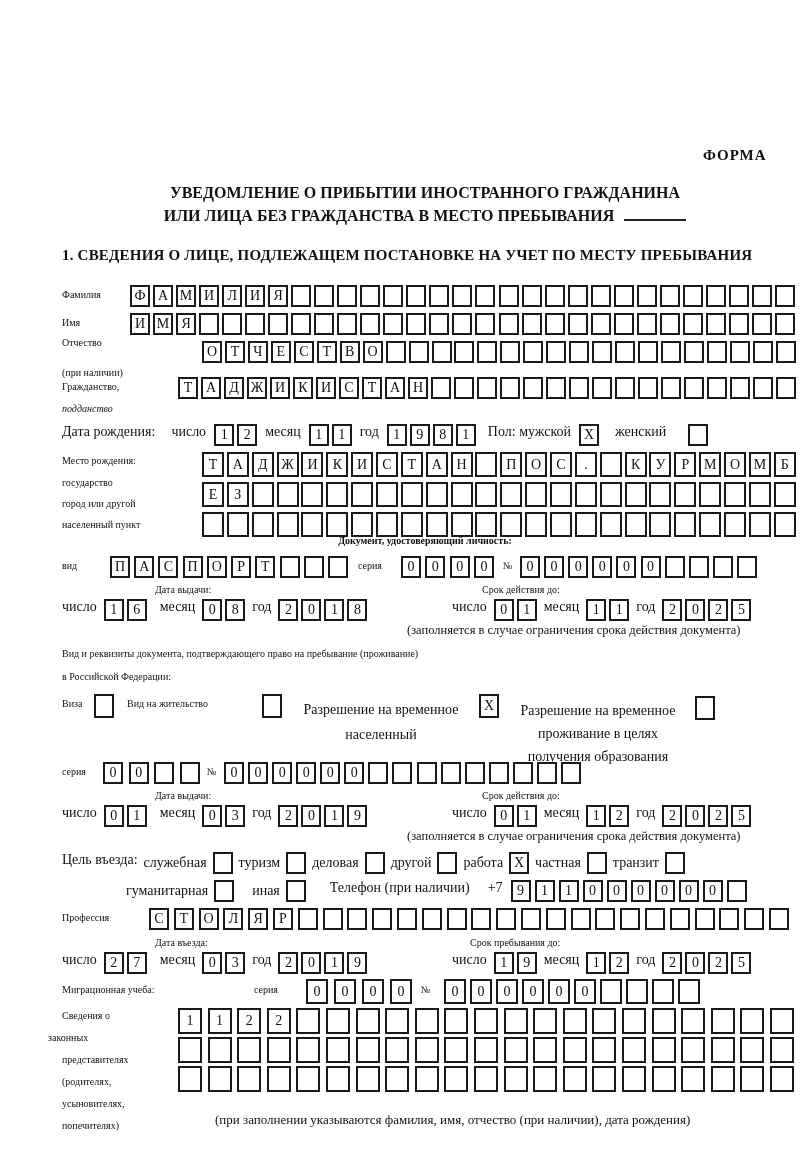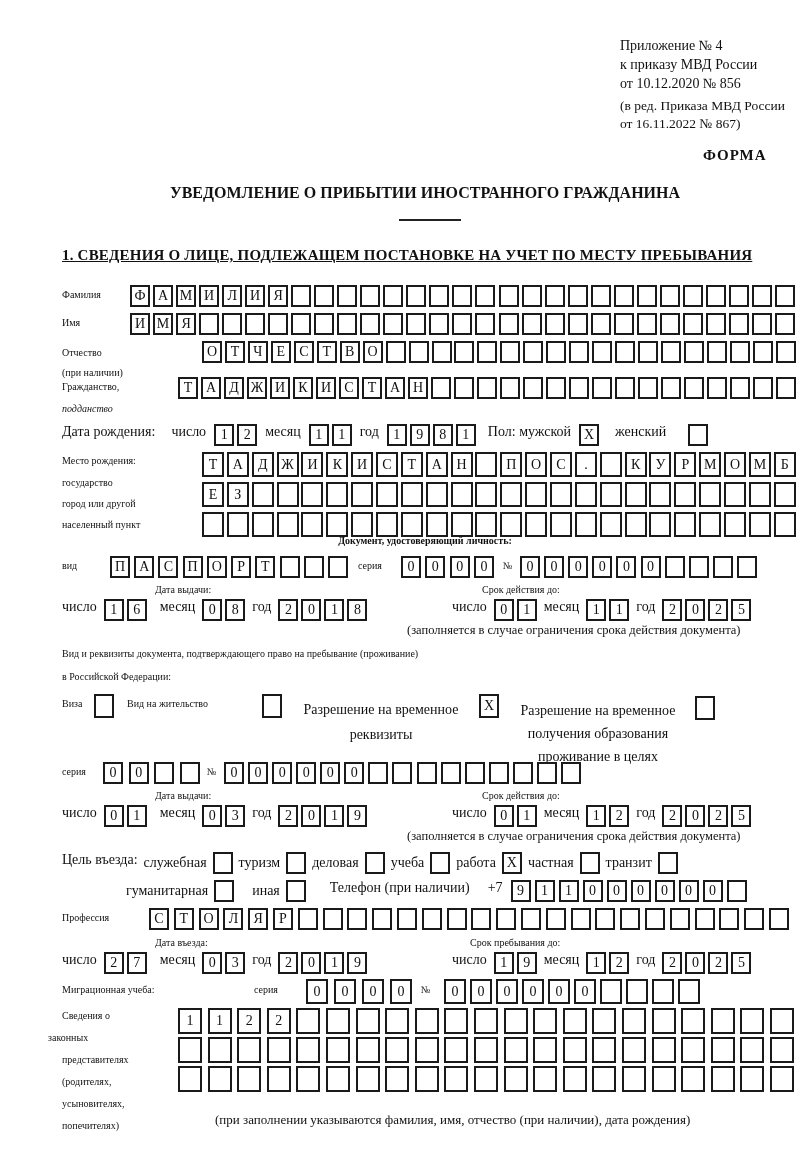--- a/index.html
+++ b/index.html
@@ -26,37 +26,29 @@
   .opt{display:flex;align-items:center;gap:6px;}
   .title-blank{display:inline-block;width:62px;height:14px;border-bottom:2px solid #222;margin-left:10px;}
   .hdrline{font-size:14px;line-height:19px;white-space:nowrap;}
   .hdrline2{font-size:13.5px;line-height:18px;white-space:nowrap;}
 </style>
 </head>
 <body>
 
 <div class="page">
 
-  <div style="position:absolute;left:620px;top:36px;">
-    <div class="hdrline">Приложение № 4</div>
-    <div class="hdrline">к приказу МВД России</div>
-    <div class="hdrline">от 10.12.2020 № 856</div>
-    <div style="height:4px"></div>
-    <div class="hdrline2">(в ред. Приказа МВД России</div>
-    <div class="hdrline2">от 16.11.2022 № 867)</div>
-  </div>
 
   <div class="lbl b" style="left:703px;top:147px;font-size:15px;letter-spacing:1px;">ФОРМА</div>
 
   <div style="position:absolute;left:55px;top:181px;width:740px;" class="center">
     <div class="b" style="font-size:16px;line-height:23px;">УВЕДОМЛЕНИЕ О ПРИБЫТИИ ИНОСТРАННОГО ГРАЖДАНИНА</div>
-    <div class="b" style="font-size:16px;line-height:23px;"><span class="title-blank"></span></div>
-  </div>
-
-  <div class="lbl b" style="left:62px;top:247px;font-size:15px;letter-spacing:0.2px;text-decoration:underline;">1. СВЕДЕНИЯ О ЛИЦЕ, ПОДЛЕЖАЩЕМ ПОСТАНОВКЕ НА УЧЕТ ПО МЕСТУ ПРЕБЫВАНИЯ</div>
+    <div class="b" style="font-size:16px;line-height:23px;"><span>ИЛИ ЛИЦА БЕЗ ГРАЖДАНСТВА В МЕСТО ПРЕБЫВАНИЯ</span><span class="title-blank"></span></div>
+  </div>
+
+  <div class="lbl b" style="left:62px;top:247px;font-size:15px;letter-spacing:0.2px;">1. СВЕДЕНИЯ О ЛИЦЕ, ПОДЛЕЖАЩЕМ ПОСТАНОВКЕ НА УЧЕТ ПО МЕСТУ ПРЕБЫВАНИЯ</div>
 
   <div class="lbl" style="left:62px;top:289px;">Фамилия</div>
   <div class="grid" style="left:130px;top:285px;width:665px;">
       <div class="cell">Ф</div>
       <div class="cell">А</div>
       <div class="cell">М</div>
       <div class="cell">И</div>
       <div class="cell">Л</div>
       <div class="cell">И</div>
       <div class="cell">Я</div>
@@ -110,21 +102,21 @@
       <div class="cell"></div>
       <div class="cell"></div>
       <div class="cell"></div>
       <div class="cell"></div>
       <div class="cell"></div>
       <div class="cell"></div>
       <div class="cell"></div>
       <div class="cell"></div>
     </div>
 
-  <div class="lbl" style="left:62px;top:347px;">Отчество</div>
+  <div class="lbl" style="left:62px;top:337px;">Отчество</div>
   <div class="lbl" style="left:62px;top:367px;">(при наличии)</div>
   <div class="grid" style="left:202px;top:341px;width:594px;">
       <div class="cell">О</div>
       <div class="cell">Т</div>
       <div class="cell">Ч</div>
       <div class="cell">Е</div>
       <div class="cell">С</div>
       <div class="cell">Т</div>
       <div class="cell">В</div>
       <div class="cell">О</div>
@@ -379,30 +371,30 @@
       <div class="cell"></div>
     </div>
 
   <div class="lbl" style="left:127px;top:698px;">Вид на жительство</div>
   <div class="cb grid" style="left:262px;top:694px;">
       <div class="cell"></div>
     </div>
 
   <div style="position:absolute;left:296px;top:697px;width:170px;line-height:25px;" class="center">
     <div class="t" style="white-space:nowrap;">Разрешение на временное</div>
-    <div class="t">реквизиты</div>
+    <div class="t">населенный</div>
   </div>
   <div class="cb grid" style="left:479px;top:694px;">
       <div class="cell">X</div>
     </div>
 
   <div style="position:absolute;left:512px;top:699px;width:172px;line-height:23px;" class="center">
     <div class="t" style="white-space:nowrap;">Разрешение на временное</div>
+    <div class="t">проживание в целях</div>
     <div class="t">получения образования</div>
-    <div class="t">проживание в целях</div>
   </div>
   <div class="cb grid" style="left:695px;top:696px;">
       <div class="cell"></div>
     </div>
 
   <div class="lbl" style="left:62px;top:766px;">серия</div>
   <div class="grid" style="left:103px;top:762px;width:97px;">
       <div class="cell">0</div>
       <div class="cell">0</div>
       <div class="cell"></div>
@@ -484,21 +476,21 @@
           <div class="cell"></div>
         </span>
       </span>
     <span class="opt">
         <span class="t">деловая</span>
         <span class="grid mini">
           <div class="cell"></div>
         </span>
       </span>
     <span class="opt">
-        <span class="t">учеба</span>
+        <span class="t">другой</span>
         <span class="grid mini">
           <div class="cell"></div>
         </span>
       </span>
     <span class="opt">
         <span class="t">работа</span>
         <span class="grid mini">
           <div class="cell">X</div>
         </span>
       </span>

